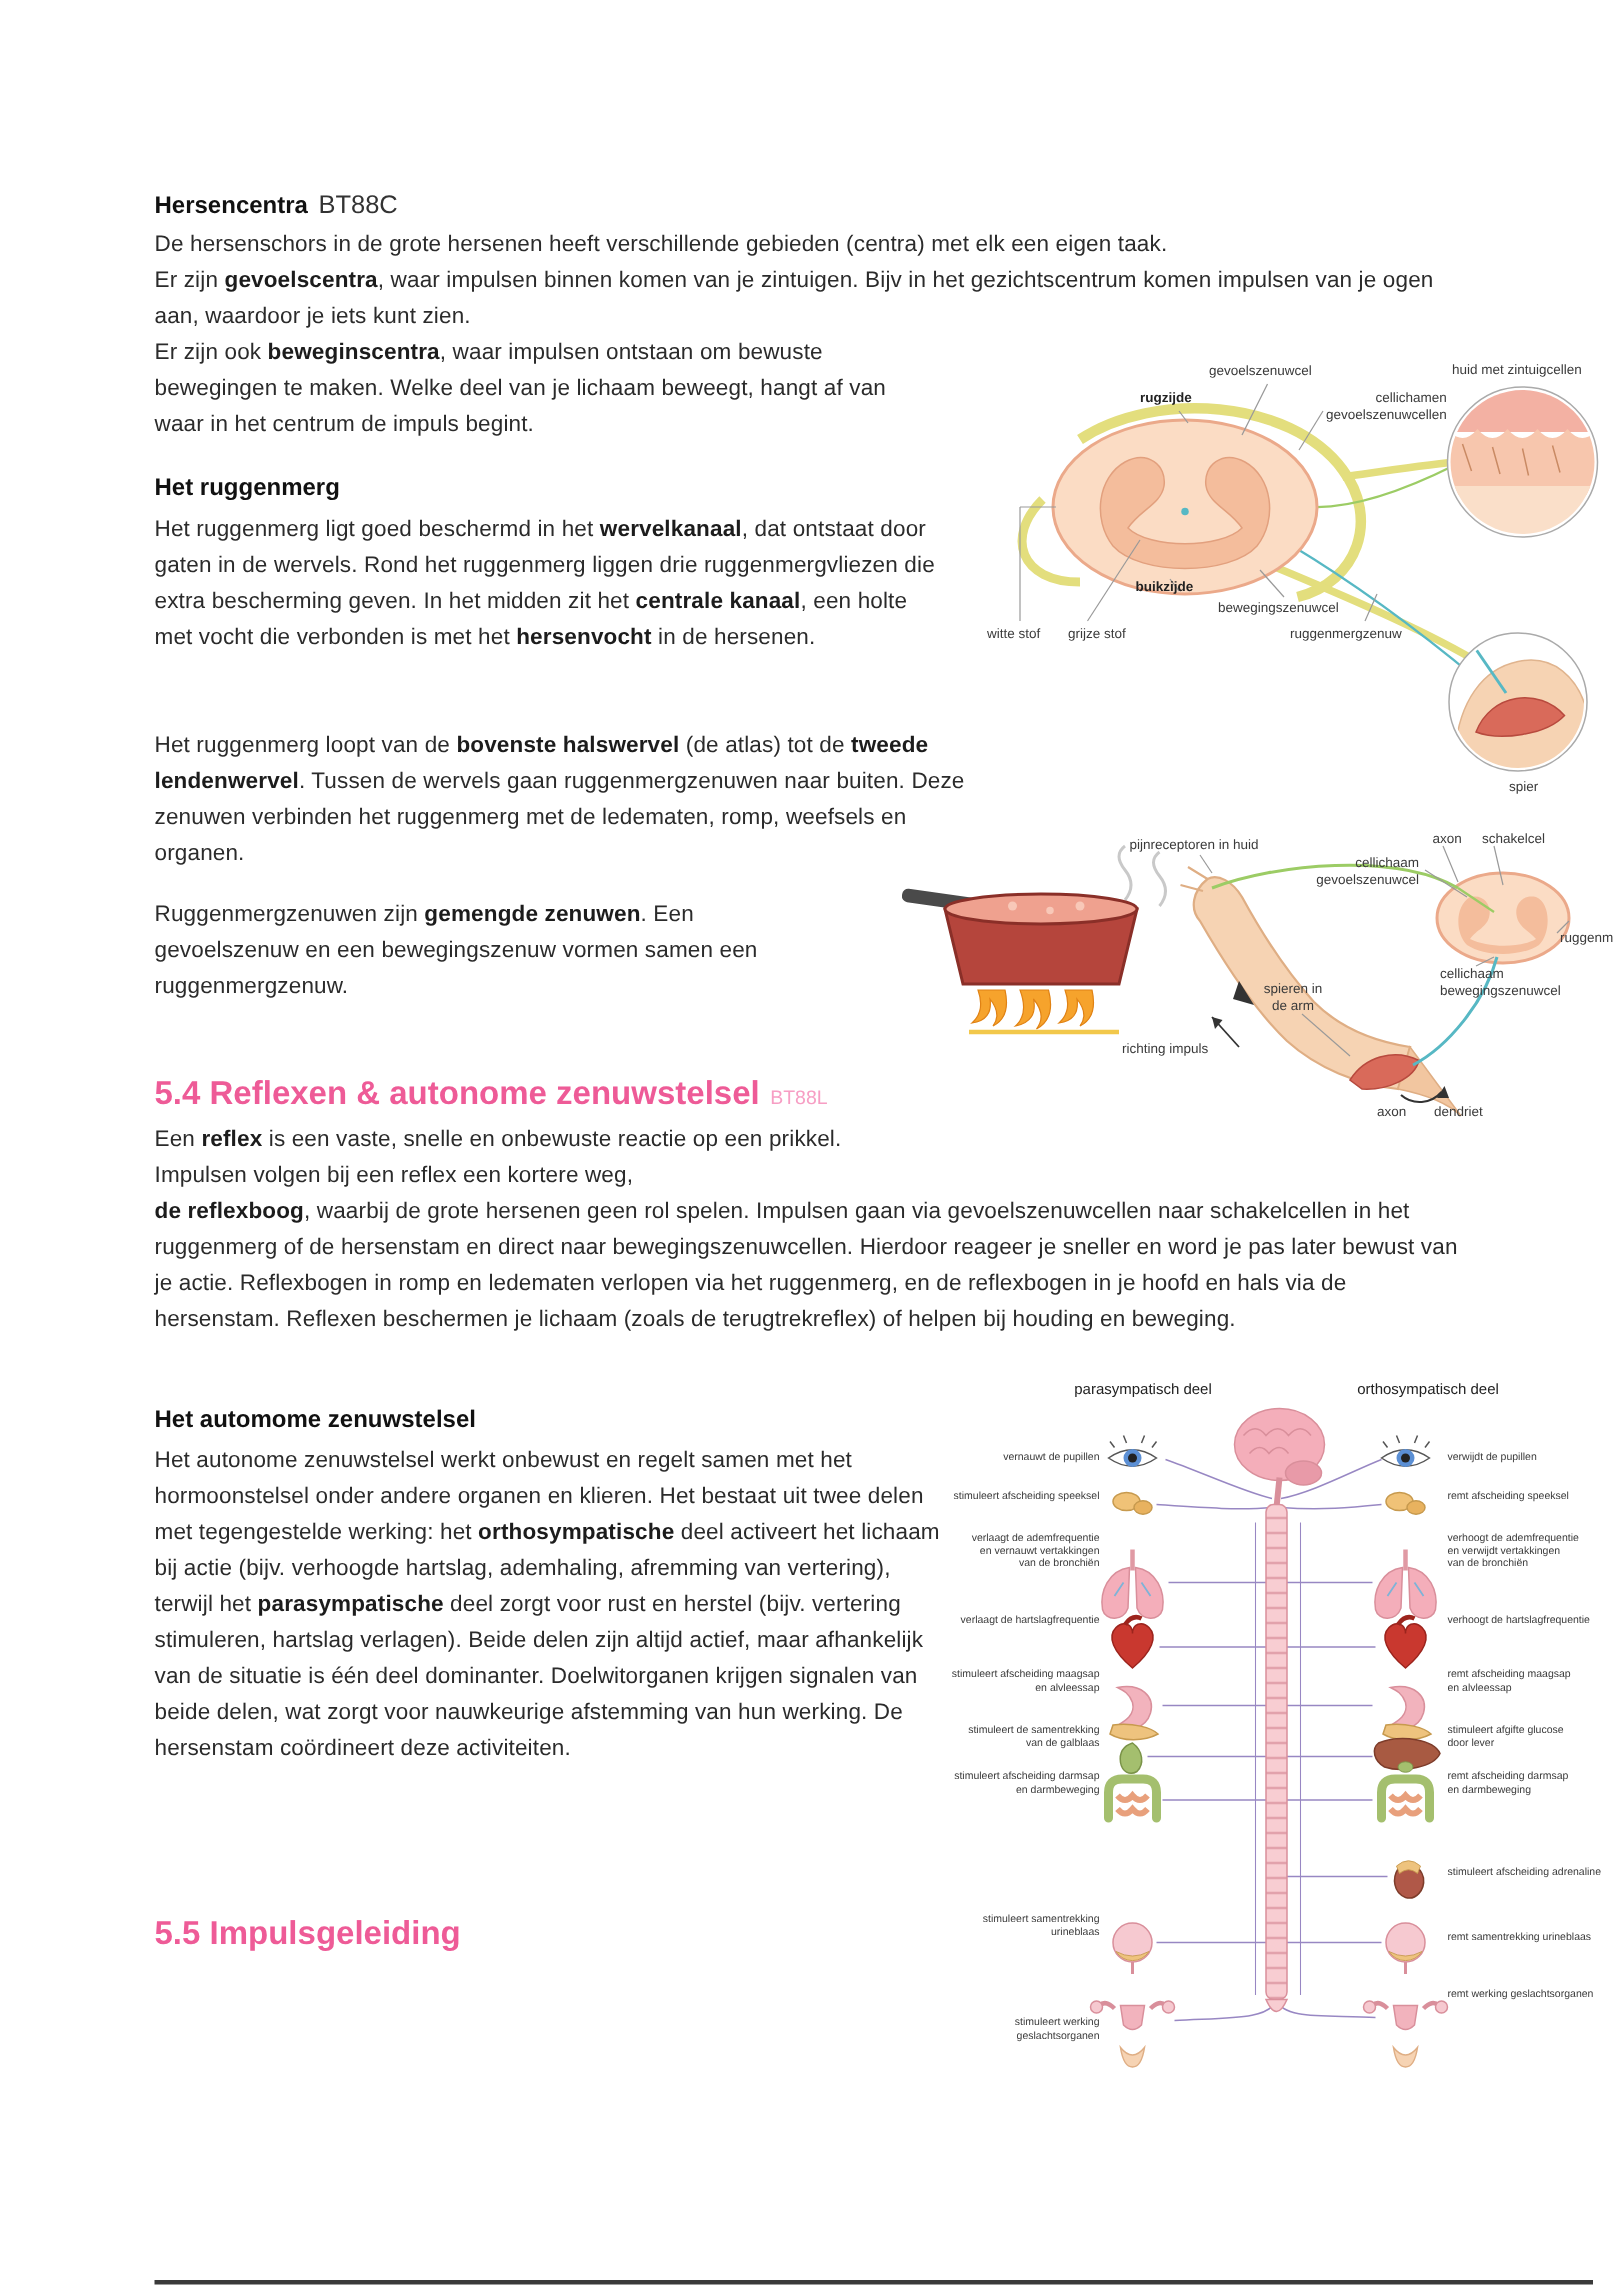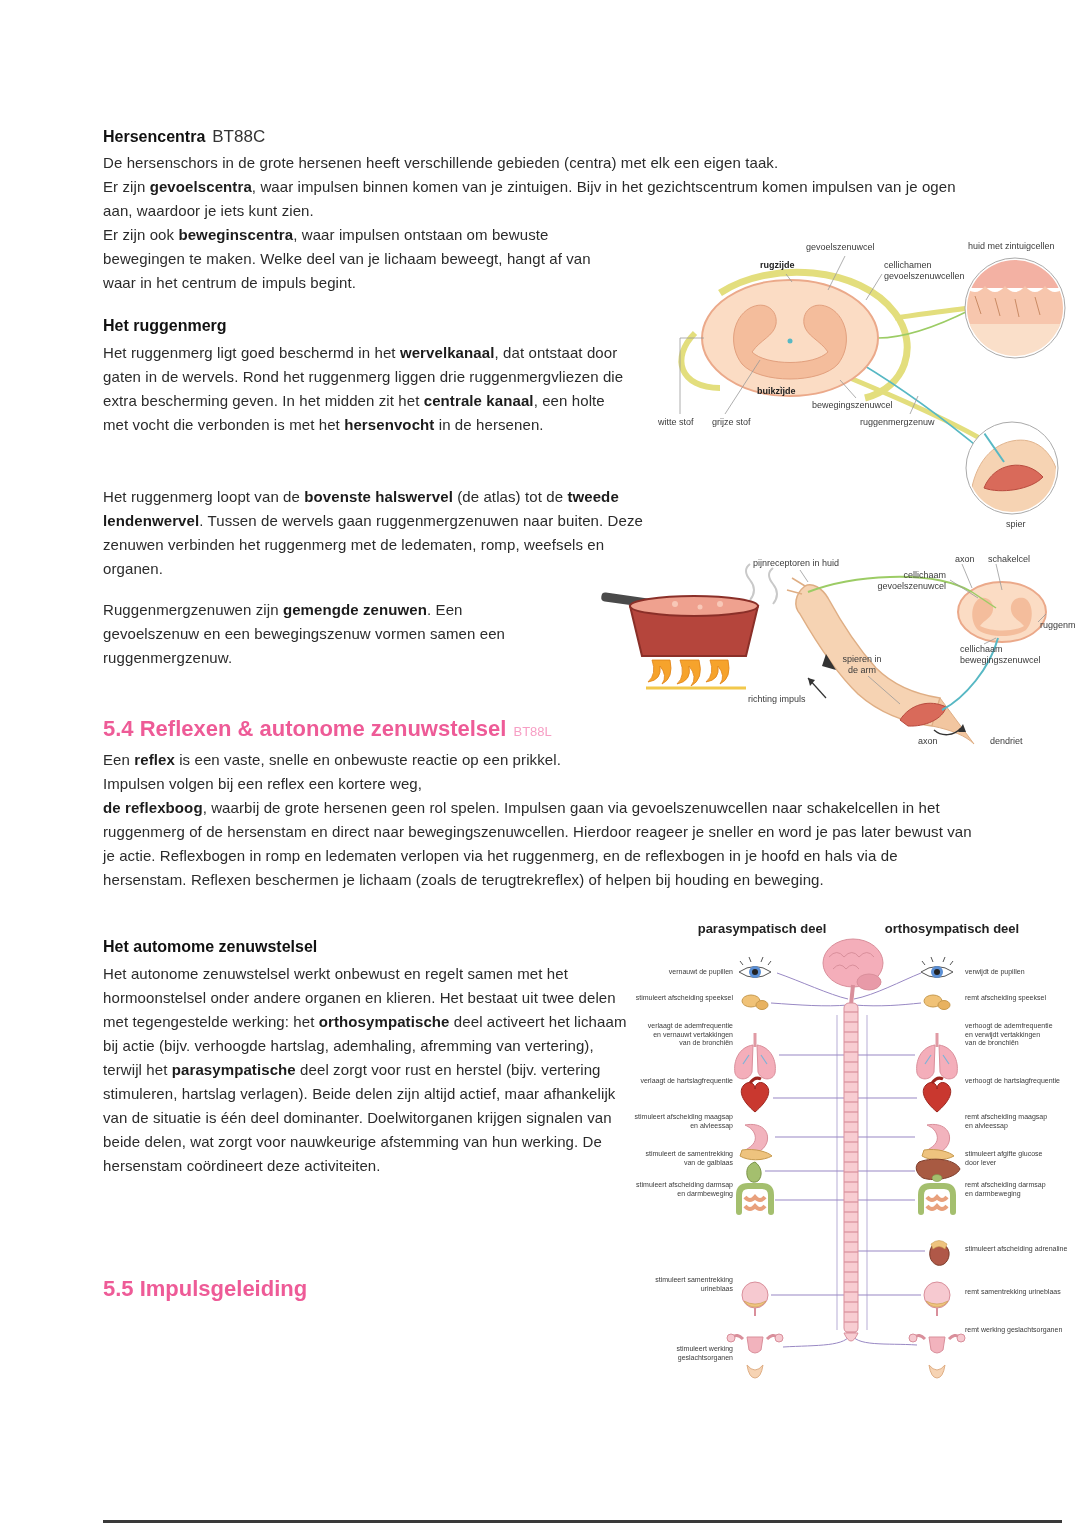--- a/index.html
+++ b/index.html
@@ -32,21 +32,21 @@
   }
   .dlabel.b { font-weight:bold; color:#222; }
   .alabel {
     position:absolute;
     font-size:7px; line-height:8.5px;
     color:#3b3b3b; white-space:pre-line;
   }
   .alabel.r { text-align:right; }
   .ahead {
     position:absolute;
-    font-size:13px; font-weight:bold; color:#222;
+    font-size:10px; font-weight:normal; color:#222;
     text-align:center;
   }
   .crop-line { position:absolute; background:#3a3a3a; }
 </style>
 </head>
 <body>
 
 <div class="page">
 
   <h3 class="h2" style="left:103px; top:127px;"><span>Hersencentra</span><span class="code">BT88C</span></h3>
@@ -125,21 +125,21 @@
         <line x1="235" y1="18" x2="218" y2="52"></line>
         <line x1="272" y1="36" x2="256" y2="62"></line>
         <line x1="176" y1="36" x2="182" y2="44"></line>
         <line x1="170" y1="148" x2="176" y2="156"></line>
         <line x1="246" y1="160" x2="230" y2="142"></line>
         <line x1="300" y1="176" x2="308" y2="158"></line>
       </g>
     </svg>
     <div class="dlabel" style="left:196px; top:4px;">gevoelszenuwcel</div>
     <div class="dlabel b" style="left:150px; top:22px;">rugzijde</div>
-    <div class="dlabel" style="left:274px; top:22px;">cellichamen
+    <div class="dlabel" style="left:274px; top:22px;text-align:right;">cellichamen
 gevoelszenuwcellen</div>
     <div class="dlabel" style="left:358px; top:3px;">huid met zintuigcellen</div>
     <div class="dlabel b" style="left:147px; top:148px;">buikzijde</div>
     <div class="dlabel" style="left:202px; top:162px;">bewegingszenuwcel</div>
     <div class="dlabel" style="left:48px; top:179px;">witte stof</div>
     <div class="dlabel" style="left:102px; top:179px;">grijze stof</div>
     <div class="dlabel" style="left:250px; top:179px;">ruggenmergzenuw</div>
     <div class="dlabel" style="left:396px; top:281px;">spier</div>
   </div>
 
@@ -208,21 +208,21 @@
     <div class="dlabel" style="left:388px; top:6px;">schakelcel</div>
     <div class="dlabel" style="left:246px; top:22px; width:100px; text-align:right;">cellichaam
 gevoelszenuwcel</div>
     <div class="dlabel" style="left:440px; top:72px;">ruggenm</div>
     <div class="dlabel" style="left:360px; top:96px;">cellichaam
 bewegingszenuwcel</div>
     <div class="dlabel" style="left:222px; top:106px; width:80px; text-align:center;">spieren in
 de arm</div>
     <div class="dlabel" style="left:148px; top:146px;">richting impuls</div>
     <div class="dlabel" style="left:318px; top:188px;">axon</div>
-    <div class="dlabel" style="left:356px; top:188px;margin-left:34px;">dendriet</div>
+    <div class="dlabel" style="left:356px; top:188px;">dendriet</div>
   </div>
 
   <div class="diag" style="left:615px; top:915px; width:465px; height:490px;">
     <svg width="465" height="490" viewBox="0 0 465 490">
       <defs>
         <pattern id="rungs" width="14" height="10" patternUnits="userSpaceOnUse" x="229" y="88">
           <rect width="14" height="10" fill="#f8cdd2"></rect>
           <line x1="0" y1="9" x2="14" y2="9" stroke="#d98f9b" stroke-width="1.2"></line>
         </pattern>
         <g id="eye">

